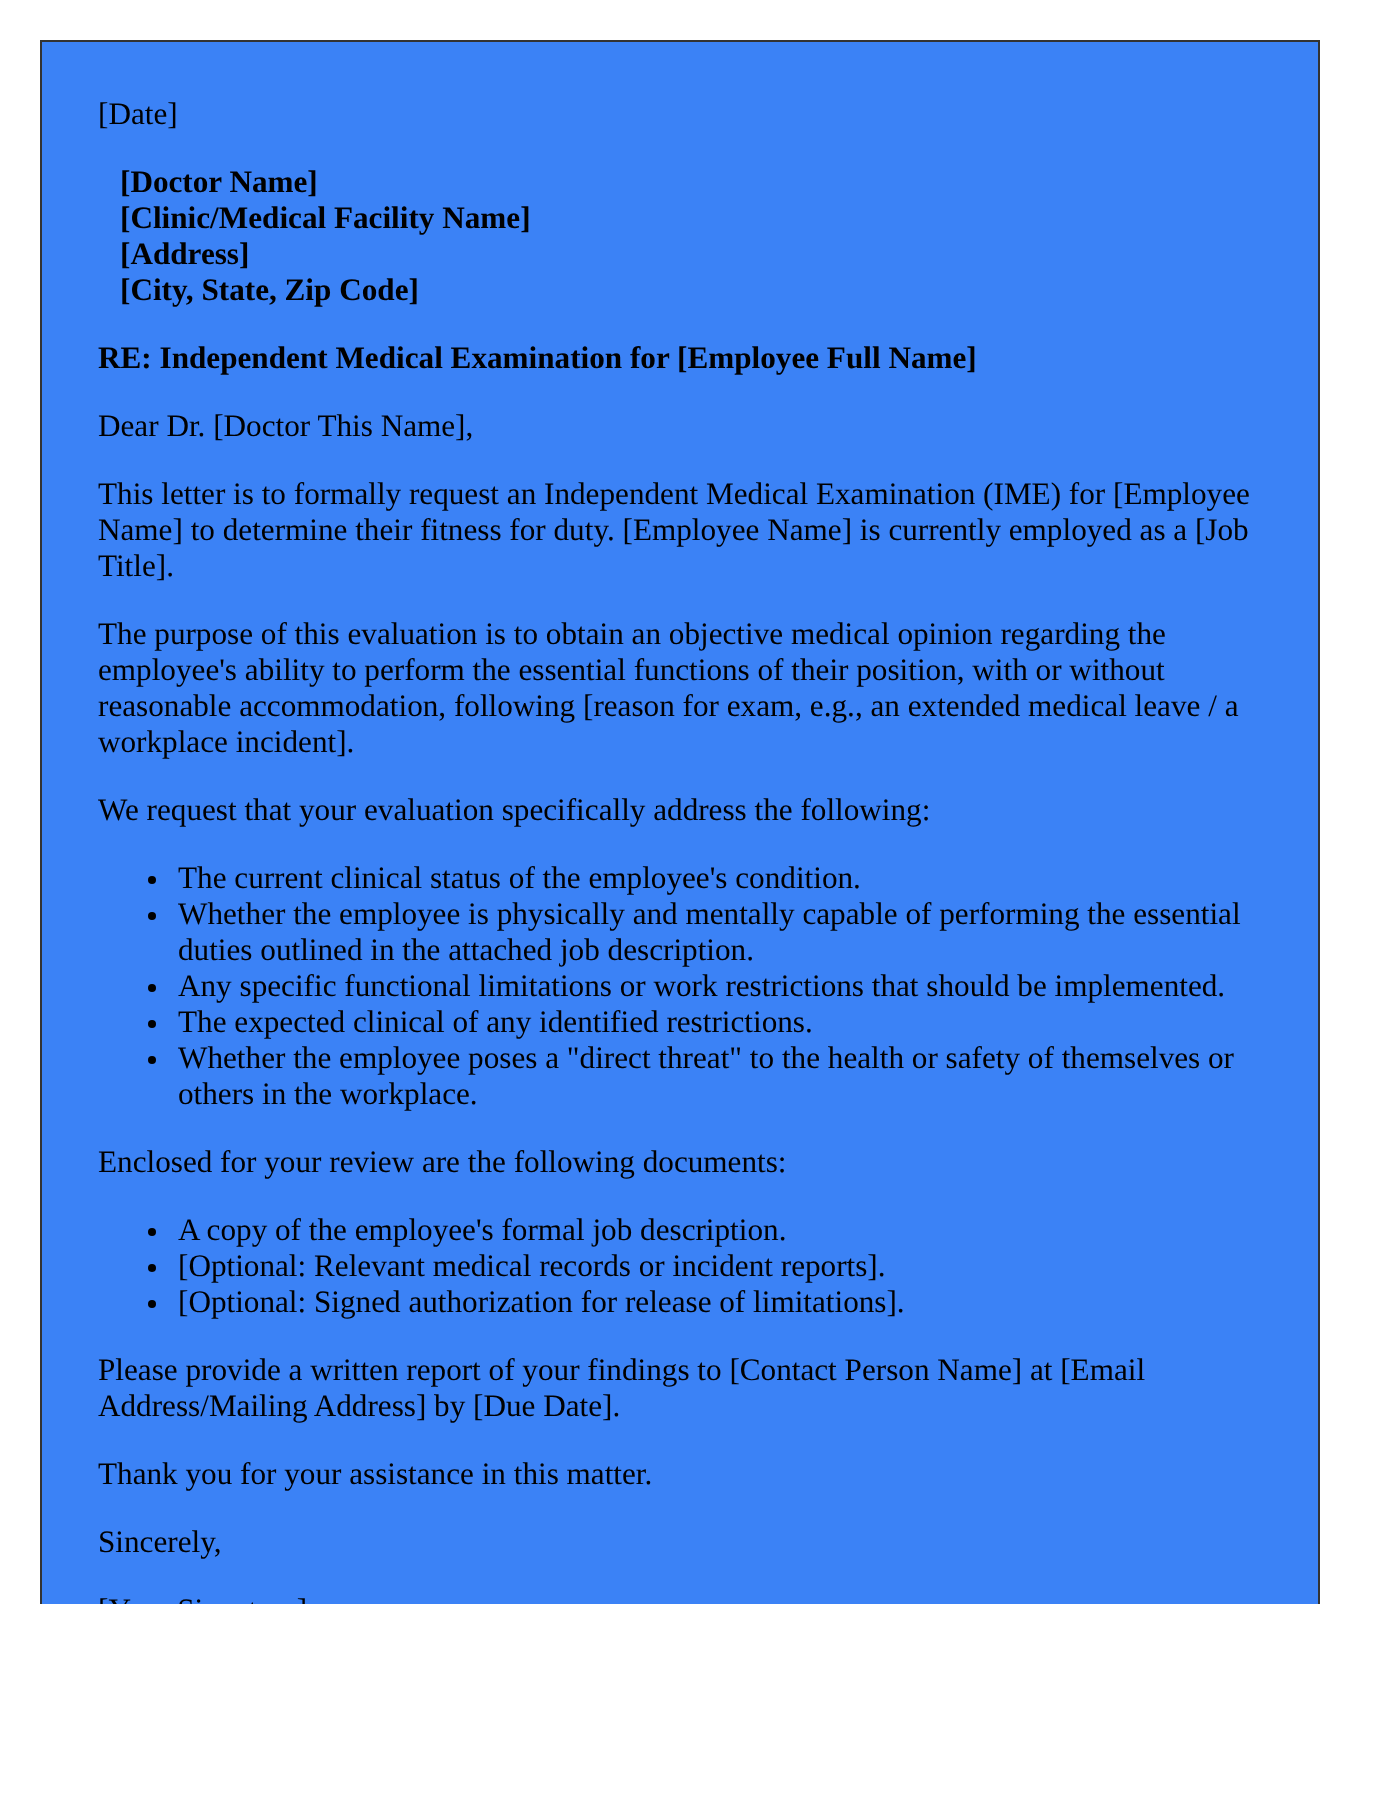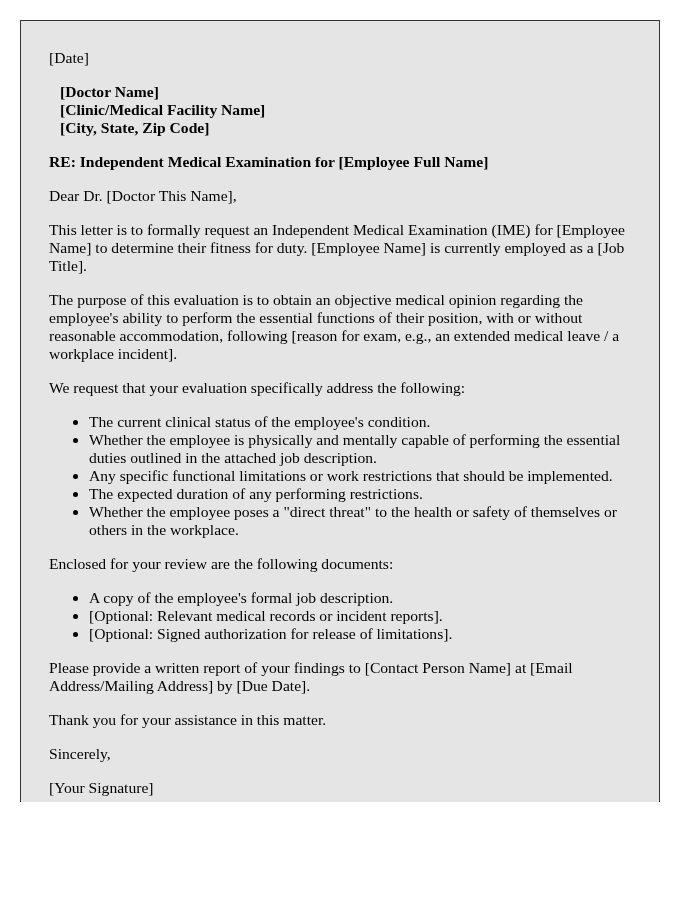--- a/index.html
+++ b/index.html
@@ -6,21 +6,21 @@
     body { width: 700px; height: 900px; position: relative; overflow: hidden; }
     .page {
       position: absolute;
       left: 20px; top: 20px;
       width: 640px; height: 782px;
       border-left: 1px solid #333;
       border-right: 1px solid #333;
       border-top: 1px solid #333;
       overflow: hidden;
       box-sizing: border-box;
-      background: #e5e5e5;
+      background: #3b82f6;
     }
     .content {
       position: absolute;
       left: 28px; top: 28px;
       width: 590px;
       font-family: "Liberation Serif", "DejaVu Serif", serif;
       font-size: 15.6px;
       line-height: 18px;
       color: #000;
     }
@@ -34,38 +34,39 @@
 </head>
 <body>
 
 <div class="page">
   <div class="content">
     <p>[Date]</p>
 
     <div class="addr">
       <div>[Doctor Name]</div>
       <div>[Clinic/Medical Facility Name]</div>
+      <div>[Address]</div>
       <div>[City, State, Zip Code]</div>
     </div>
 
     <p class="re">RE: Independent Medical Examination for [Employee Full Name]</p>
 
     <p>Dear Dr. [Doctor This Name],</p>
 
     <p>This letter is to formally request an Independent Medical Examination (IME) for [Employee Name] to determine their fitness for duty. [Employee Name] is currently employed as a [Job Title].</p>
 
     <p>The purpose of this evaluation is to obtain an objective medical opinion regarding the employee's ability to perform the essential functions of their position, with or without reasonable accommodation, following [reason for exam, e.g., an extended medical leave / a workplace incident].</p>
 
     <p>We request that your evaluation specifically address the following:</p>
 
     <ul>
       <li>The current clinical status of the employee's condition.</li>
       <li>Whether the employee is physically and mentally capable of performing the essential duties outlined in the attached job description.</li>
       <li>Any specific functional limitations or work restrictions that should be implemented.</li>
-      <li>The expected duration of any performing restrictions.</li>
+      <li>The expected clinical of any identified restrictions.</li>
       <li>Whether the employee poses a "direct threat" to the health or safety of themselves or others in the workplace.</li>
     </ul>
 
     <p>Enclosed for your review are the following documents:</p>
 
     <ul>
       <li>A copy of the employee's formal job description.</li>
       <li>[Optional: Relevant medical records or incident reports].</li>
       <li>[Optional: Signed authorization for release of limitations].</li>
     </ul>

